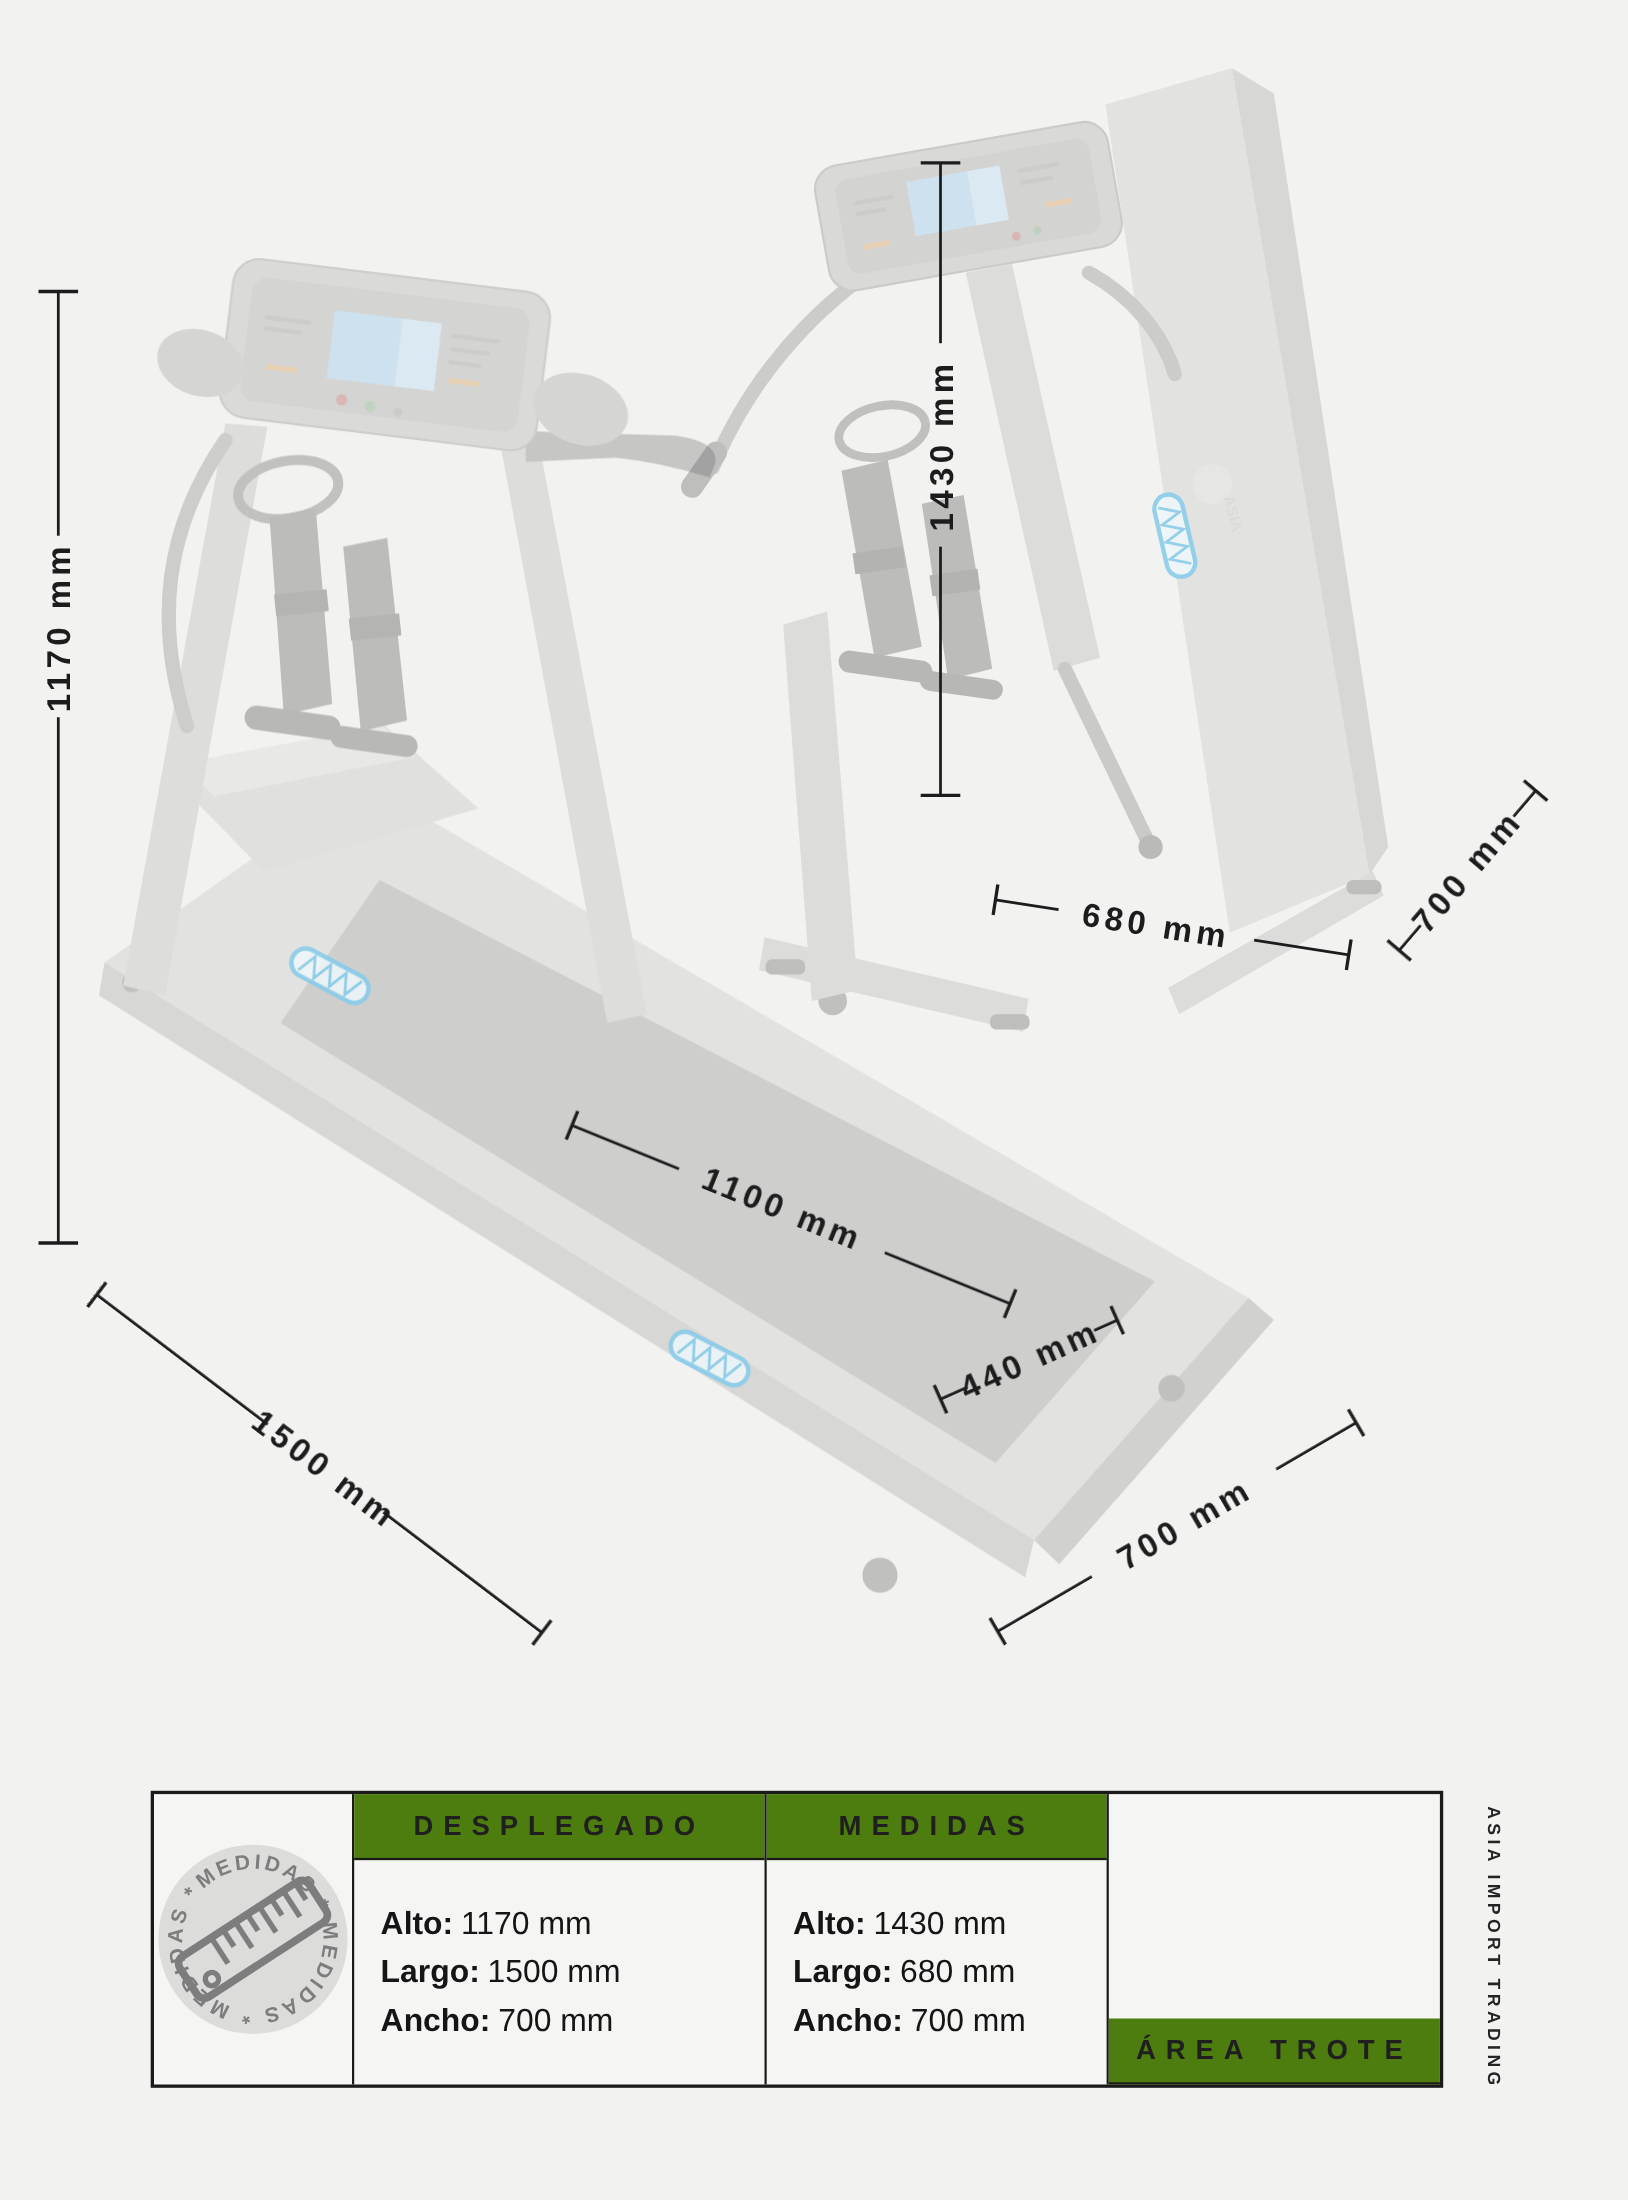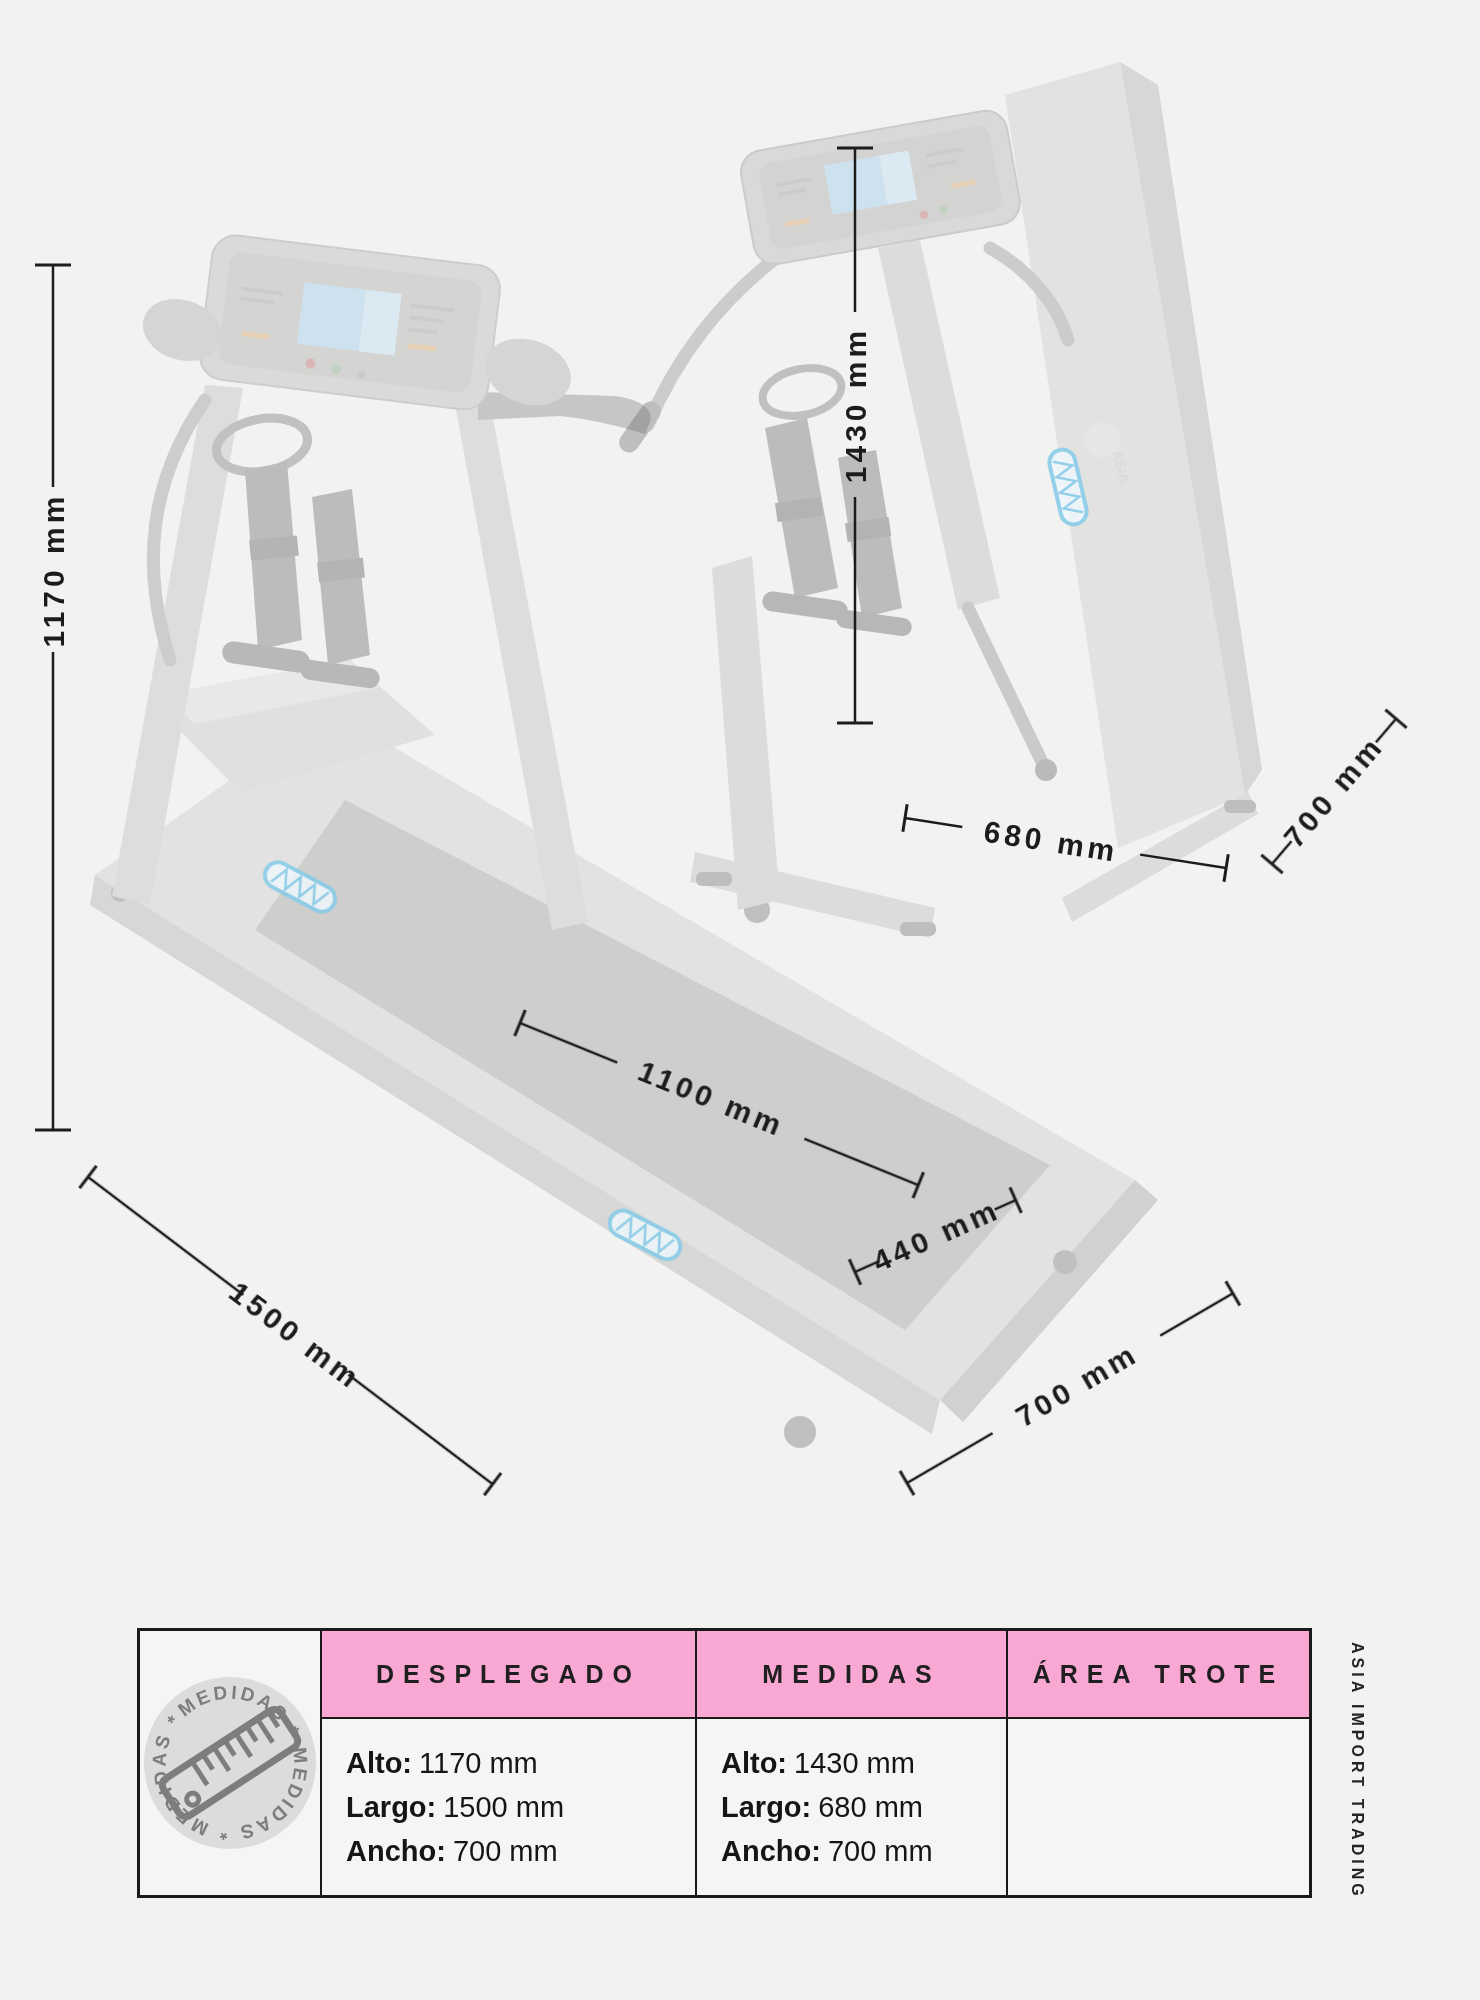--- a/index.html
+++ b/index.html
@@ -18,22 +18,22 @@
   .fig .strap{fill:#646464;} .fig .buckle{fill:#4d4d4d;}
   .fig .txtline{fill:#8e8e8e;}
   .accent-pill{fill:#eef7fc;stroke:#85cbe9;stroke-width:4;}
   .accent-zig{stroke:#85cbe9;stroke-width:2.5;fill:none;}
   
   #spec-table{position:absolute;left:137px;top:1628px;width:1175px;height:270px;
     border:3px solid #1a1a1a;box-sizing:border-box;display:flex;background:#f5f5f4;}
   .t-cell{box-sizing:border-box;display:flex;flex-direction:column;}
   .t-cell+.t-cell{border-left:2px solid #1a1a1a;}
   .badge-cell{width:180px;align-items:center;justify-content:center;}
-  .col-desplegado{width:375px;} .col-plegado{width:311px;} .col-trote{flex:1;}
-  .t-head{height:88px;background:#f9a8d4;border-bottom:2px solid #1a1a1a;
+  .col-desplegado{width:375px;} .col-plegado{width:311px;} .col-trote{flex:1;justify-content:flex-end;}
+  .t-head{height:60px;background:#4d7c0f;border-bottom:2px solid #1a1a1a;
     display:flex;align-items:center;justify-content:center;
     font-size:25px;font-weight:700;letter-spacing:9px;color:#1f1f1f;box-sizing:border-box;}
   .t-body{flex:1;display:flex;flex-direction:column;justify-content:center;padding-left:24px;gap:6px;}
   .spec-row{font-size:29px;color:#151515;line-height:38px;white-space:nowrap;}
   .spec-row b{font-weight:700;}
   .spec-row .val{margin-left:7px;font-weight:400;}
   
   #watermark{position:absolute;left:1366px;top:1642px;transform:rotate(90deg);
     transform-origin:0 0;font-size:16px;font-weight:700;letter-spacing:4px;
     color:#242424;white-space:nowrap;}

